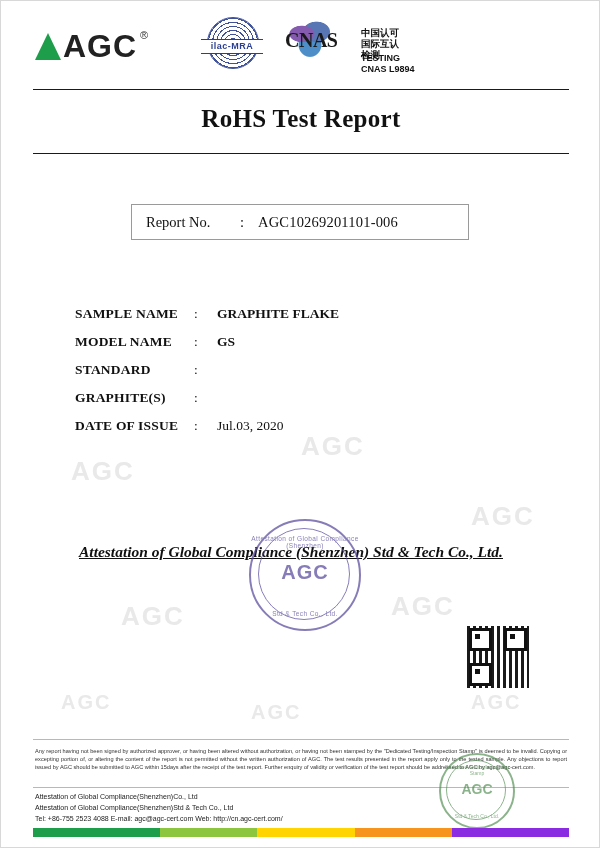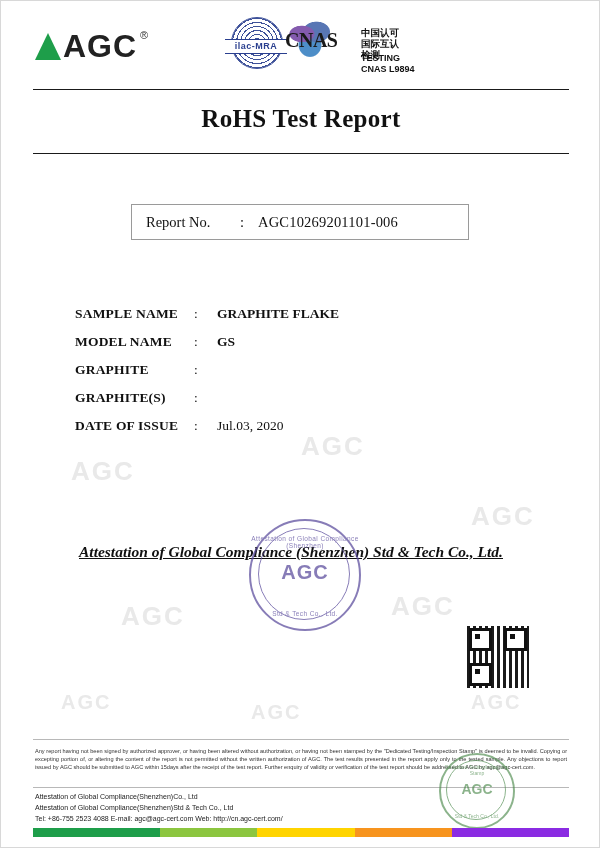--- a/index.html
+++ b/index.html
@@ -61,21 +61,21 @@
   .logo-reg {
     font-family: "Liberation Sans", sans-serif;
     font-size: 11px;
     color: #333;
     margin-left: 3px;
     margin-top: -2px;
   }
 
   .ilac {
     position: absolute;
-    left: 224px;
+    left: 200px;
     top: 12px;
     width: 62px;
     height: 60px;
   }
   .ilac .circ {
     position: absolute;
     left: 6px; top: 4px;
     width: 50px; height: 50px;
     border-radius: 50%;
     border: 1px solid #2a3f8f;
@@ -472,21 +472,21 @@
       <span class="field-label">SAMPLE NAME</span>
       <span class="field-colon">:</span>
       <span class="field-value">GRAPHITE  FLAKE</span>
     </div>
     <div class="field-row bold-value">
       <span class="field-label">MODEL NAME</span>
       <span class="field-colon">:</span>
       <span class="field-value">GS</span>
     </div>
     <div class="field-row bold-value">
-      <span class="field-label">GRAPHITE</span>
+      <span class="field-label">STANDARD</span>
       <span class="field-colon">:</span>
     </div>
     <div class="field-row">
       <span class="field-label">GRAPHITE(S)</span>
       <span class="field-colon">:</span>
     </div>
     <div class="field-row">
       <span class="field-label">DATE OF ISSUE</span>
       <span class="field-colon">:</span>
       <span class="field-value">Jul.03, 2020</span>

